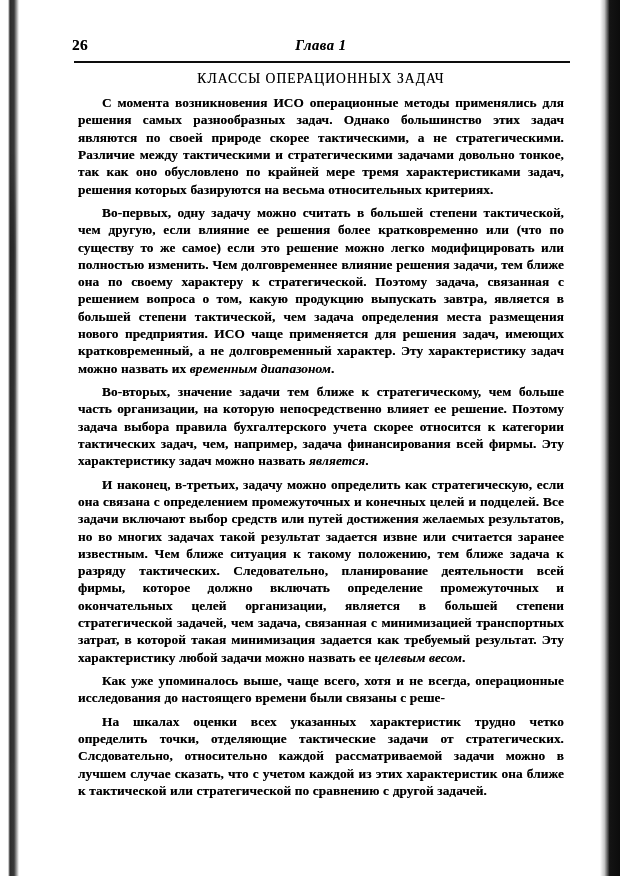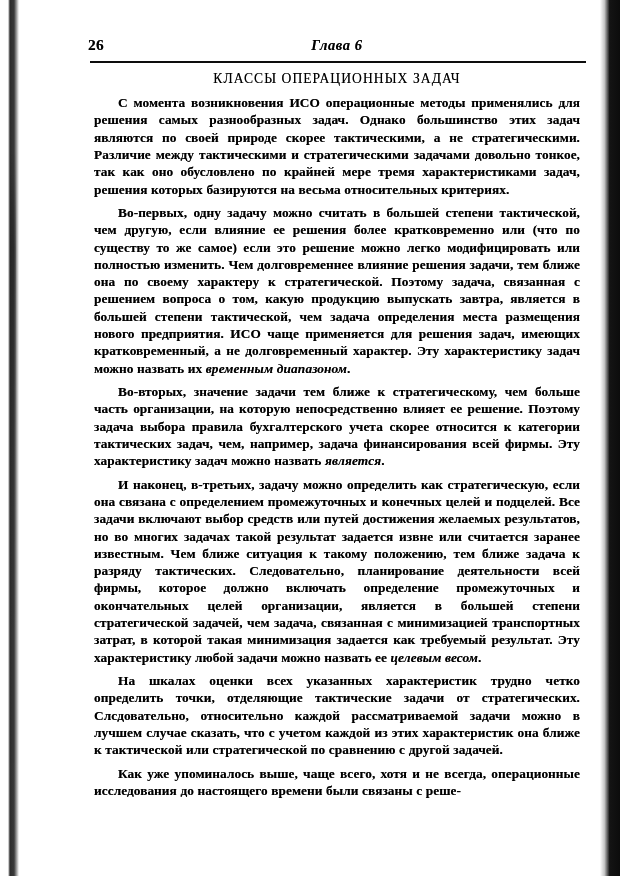--- a/index.html
+++ b/index.html
@@ -53,21 +53,21 @@
         to right,
         rgba(255,255,255,0) 0%,
         rgba(30,30,30,.25) 22%,
         #141414 48%,
         #0c0c0c 100%);
   }
 
   
   .page {
     position: absolute;
-    left: 16px;
+    left: 0;
     top: 0;
     width: 492px;
     height: 876px;
   }
 
   .page-header {
     position: absolute;
     left: 72px;
     top: 36px;
     width: 498px;
@@ -152,32 +152,32 @@
     text-shadow: 0 0 .35px rgba(0,0,0,.55);
   }
 </style>
 </head>
 <body>
 
 <div class="page">
 
   <div class="page-header">
     <div class="folio">26</div>
-    <div class="running-head">Глава 6</div>
+    <div class="running-head">Глава 1</div>
   </div>
 
   <div class="header-rule"></div>
 
   <div class="section-title">КЛАССЫ ОПЕРАЦИОННЫХ ЗАДАЧ</div>
 
   <div class="body-text" id="body-text">
       <p class="first-para"><span>С момента возникновения ИСО операционные методы применялись для решения самых разнообразных задач. Однако большинство этих задач являются по своей природе скорее тактическими, а не стратегическими. Различие между тактическими и стратегическими задачами довольно тонкое, так как оно обусловлено по крайней мере тремя характеристиками задач, решения которых базируются на весьма относительных критериях.</span></p>
       <p><span>Во-первых, одну задачу можно считать в большей степени тактической, чем другую, если влияние ее решения более кратковременно или (что по существу то же самое) если это решение можно легко модифицировать или полностью изменить. Чем долговременнее влияние решения задачи, тем ближе она по своему характеру к стратегической. Поэтому задача, связанная с решением вопроса о том, какую продукцию выпускать завтра, является в большей степени тактической, чем задача определения места размещения нового предприятия. ИСО чаще применяется для решения задач, имеющих кратковременный, а не долговременный характер. Эту характеристику задач можно назвать их </span><em>временным диапазоном</em><span>.</span></p>
       <p><span>Во-вторых, значение задачи тем ближе к стратегическому, чем больше часть организации, на которую непосредственно влияет ее решение. Поэтому задача выбора правила бухгалтерского учета скорее относится к категории тактических задач, чем, например, задача финансирования всей фирмы. Эту характеристику задач можно назвать </span><em>является</em><span>.</span></p>
       <p><span>И наконец, в-третьих, задачу можно определить как стратегическую, если она связана с определением промежуточных и конечных целей и подцелей. Все задачи включают выбор средств или путей достижения желаемых результатов, но во многих задачах такой результат задается извне или считается заранее известным. Чем ближе ситуация к такому положению, тем ближе задача к разряду тактических. Следовательно, планирование деятельности всей фирмы, которое должно включать определение промежуточных и окончательных целей организации, является в большей степени стратегической задачей, чем задача, связанная с минимизацией транспортных затрат, в которой такая минимизация задается как требуемый результат. Эту характеристику любой задачи можно назвать ее </span><em>целевым весом</em><span>.</span></p>
+      <p><span>Как уже упоминалось выше, чаще всего, хотя и не всегда, операционные исследования до настоящего времени были связаны с реше-</span></p>
       <p><span>На шкалах оценки всех указанных характеристик трудно четко определить точки, отделяющие тактические задачи от стратегических. Слсдовательно, относительно каждой рассматриваемой задачи можно в лучшем случае сказать, что с учетом каждой из этих характеристик она ближе к тактической или стратегической по сравнению с другой задачей.</span></p>
-      <p><span>Как уже упоминалось выше, чаще всего, хотя и не всегда, операционные исследования до настоящего времени были связаны с реше-</span></p>
     </div>
 
 </div>
 
 <div class="scan-edge-left"></div>
 <div class="scan-edge-right"></div>
 
 </body></html>

